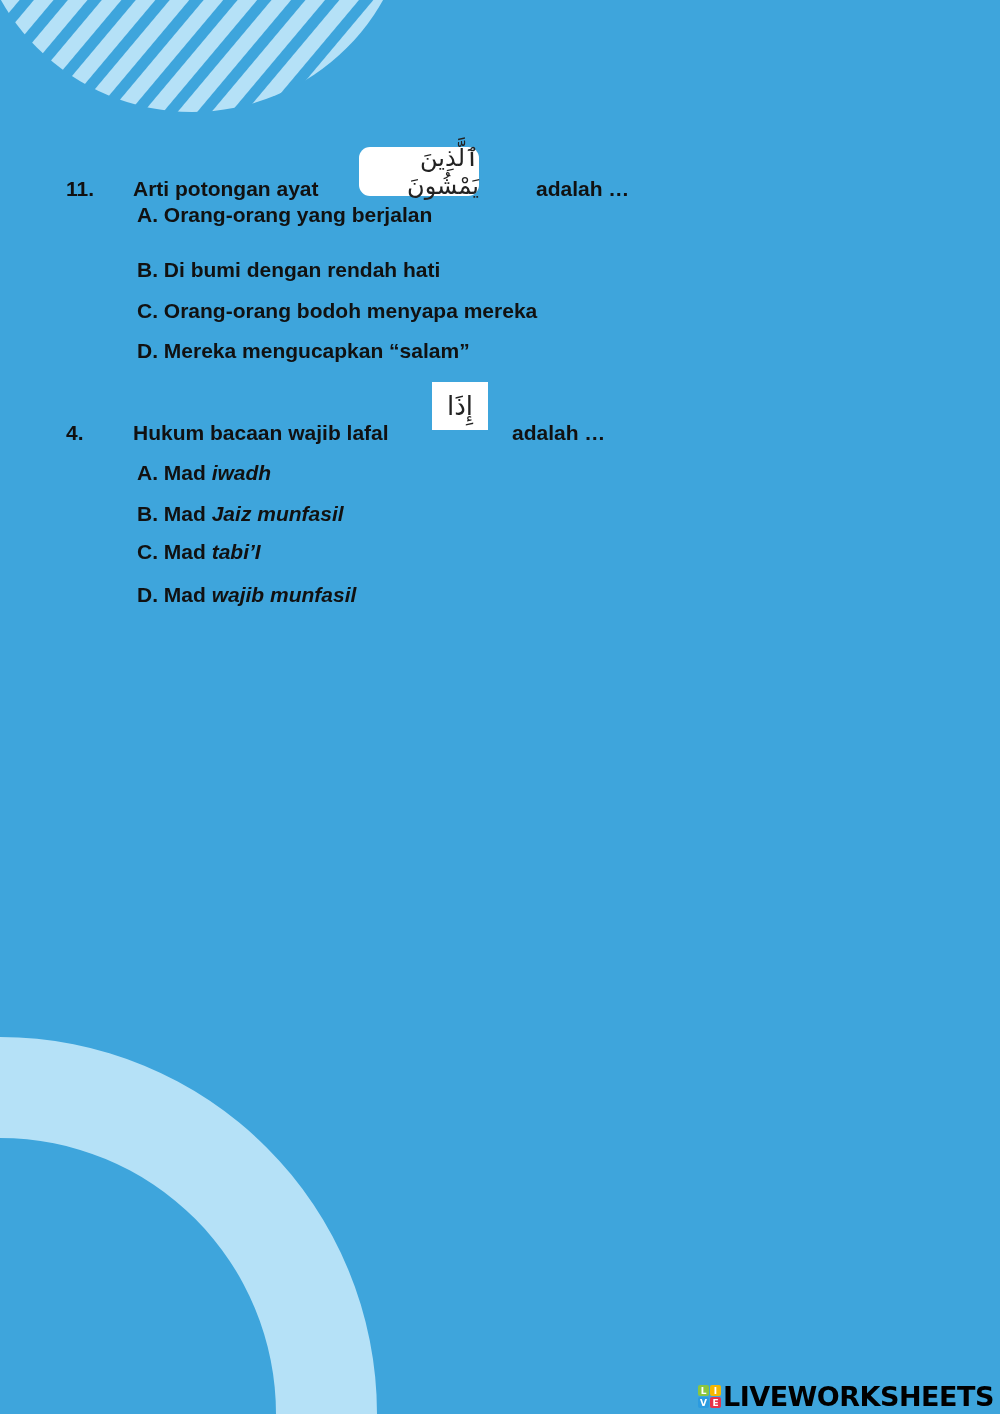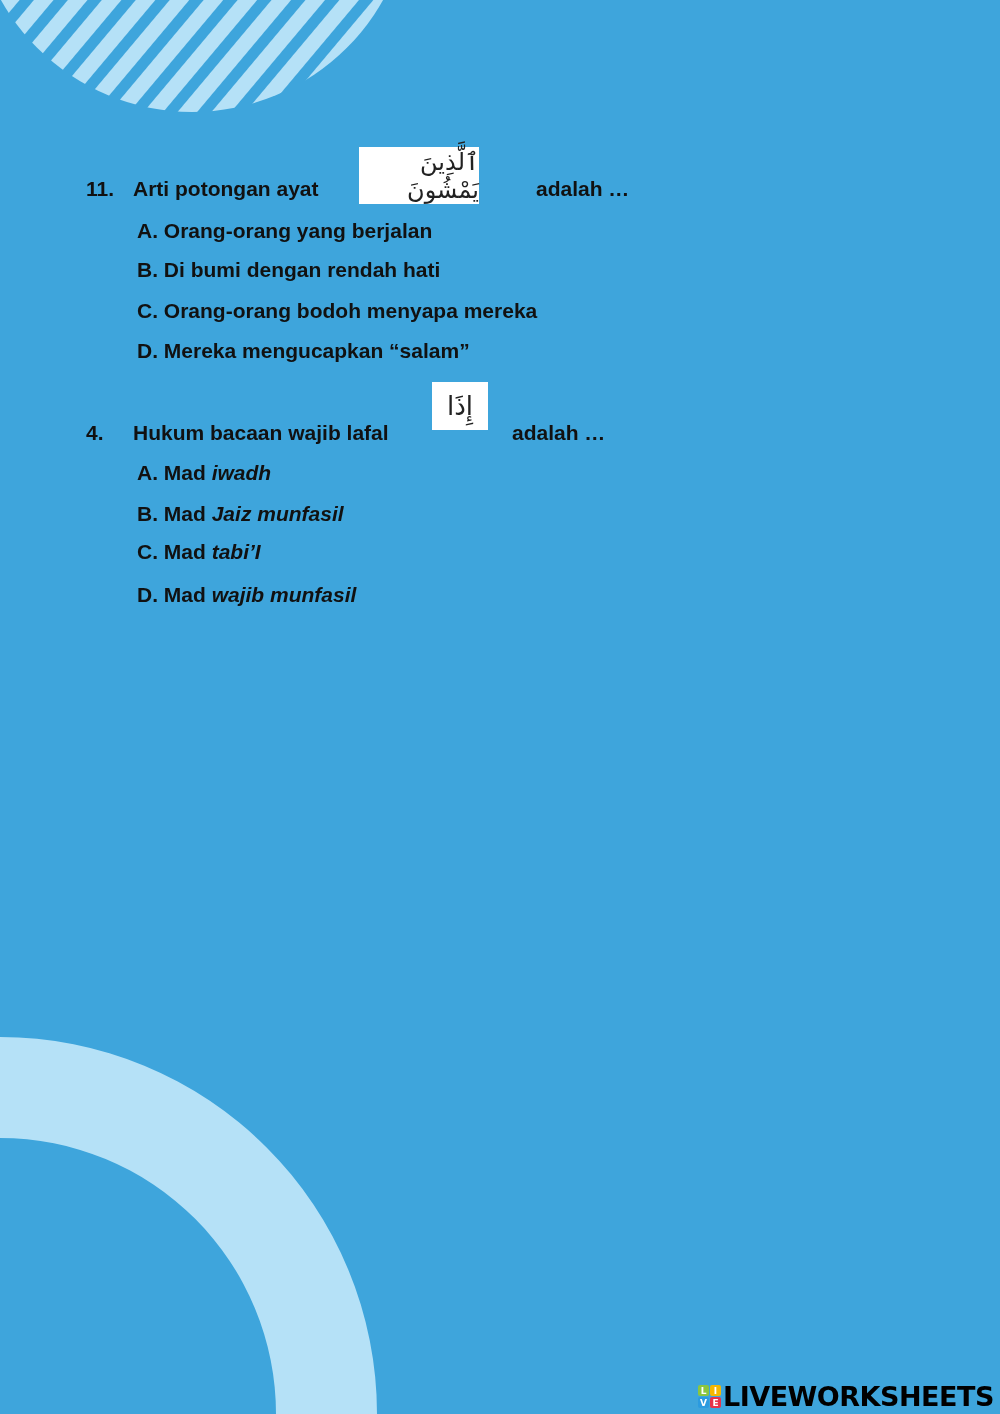--- a/index.html
+++ b/index.html
@@ -4,21 +4,21 @@
 <style>
   html, body { margin: 0; padding: 0; }
   body {
     width: 1000px; height: 1414px; position: relative; overflow: hidden;
     background: #3ea5dc;
     font-family: "Liberation Sans", sans-serif;
     color: #111;
   }
   .deco { position: absolute; left: 0; top: 0; }
   .q { position: absolute; font-weight: bold; font-size: 21px; line-height: 1; }
-  .qnum { position: absolute; left: 66px; margin-left: 20px; }
+  .qnum { position: absolute; left: 66px; }
   .qtext { position: absolute; left: 133px; white-space: nowrap; }
   .qtail { position: absolute; white-space: nowrap; }
   .arabic-box {
     position: absolute; background: #ffffff;
     display: flex; align-items: center; justify-content: center;
     font-family: "DejaVu Sans", sans-serif; font-weight: normal; color: #222;
   }
   .opt { position: absolute; left: 137px; font-weight: bold; font-size: 21px; white-space: nowrap; line-height: 1; }
   .opt i { }
   .logo { position: absolute; left: 698px; top: 1381px; display: flex; align-items: center; }
@@ -43,25 +43,25 @@
   </defs>
   <rect x="-40" y="-40" width="460" height="200" fill="url(#stripes)" clip-path="url(#topcirc)"></rect>
   <path d="M 0 1037 A 377 377 0 0 1 377 1414 L 276 1414 A 276 276 0 0 0 0 1138 Z" fill="#b5e1f7"></path>
 </svg>
 
 <div class="q" style="top:178px;">
   <span class="qnum">11.</span>
   <span class="qtext">Arti potongan ayat</span>
   <span class="qtail" style="left:536px;">adalah …</span>
 </div>
-<div class="arabic-box" style="left:359px; top:147px; width:120px; height:57px; font-size:24px;">
+<div class="arabic-box" style="left:359px; top:147px; width:120px; height:49px; font-size:24px;border-radius:11px;">
   <span dir="rtl">ٱلَّذِينَ يَمْشُونَ</span>
 </div>
 
-<div class="opt" style="top:220px;">
+<div class="opt" style="top:204px;">
   <span>A.</span>
   <span>Orang-orang yang berjalan</span>
 </div>
 <div class="opt" style="top:259px;">
   <span>B.</span>
   <span>Di bumi dengan rendah hati</span>
 </div>
 <div class="opt" style="top:300px;">
   <span>C.</span>
   <span>Orang-orang bodoh menyapa mereka</span>

